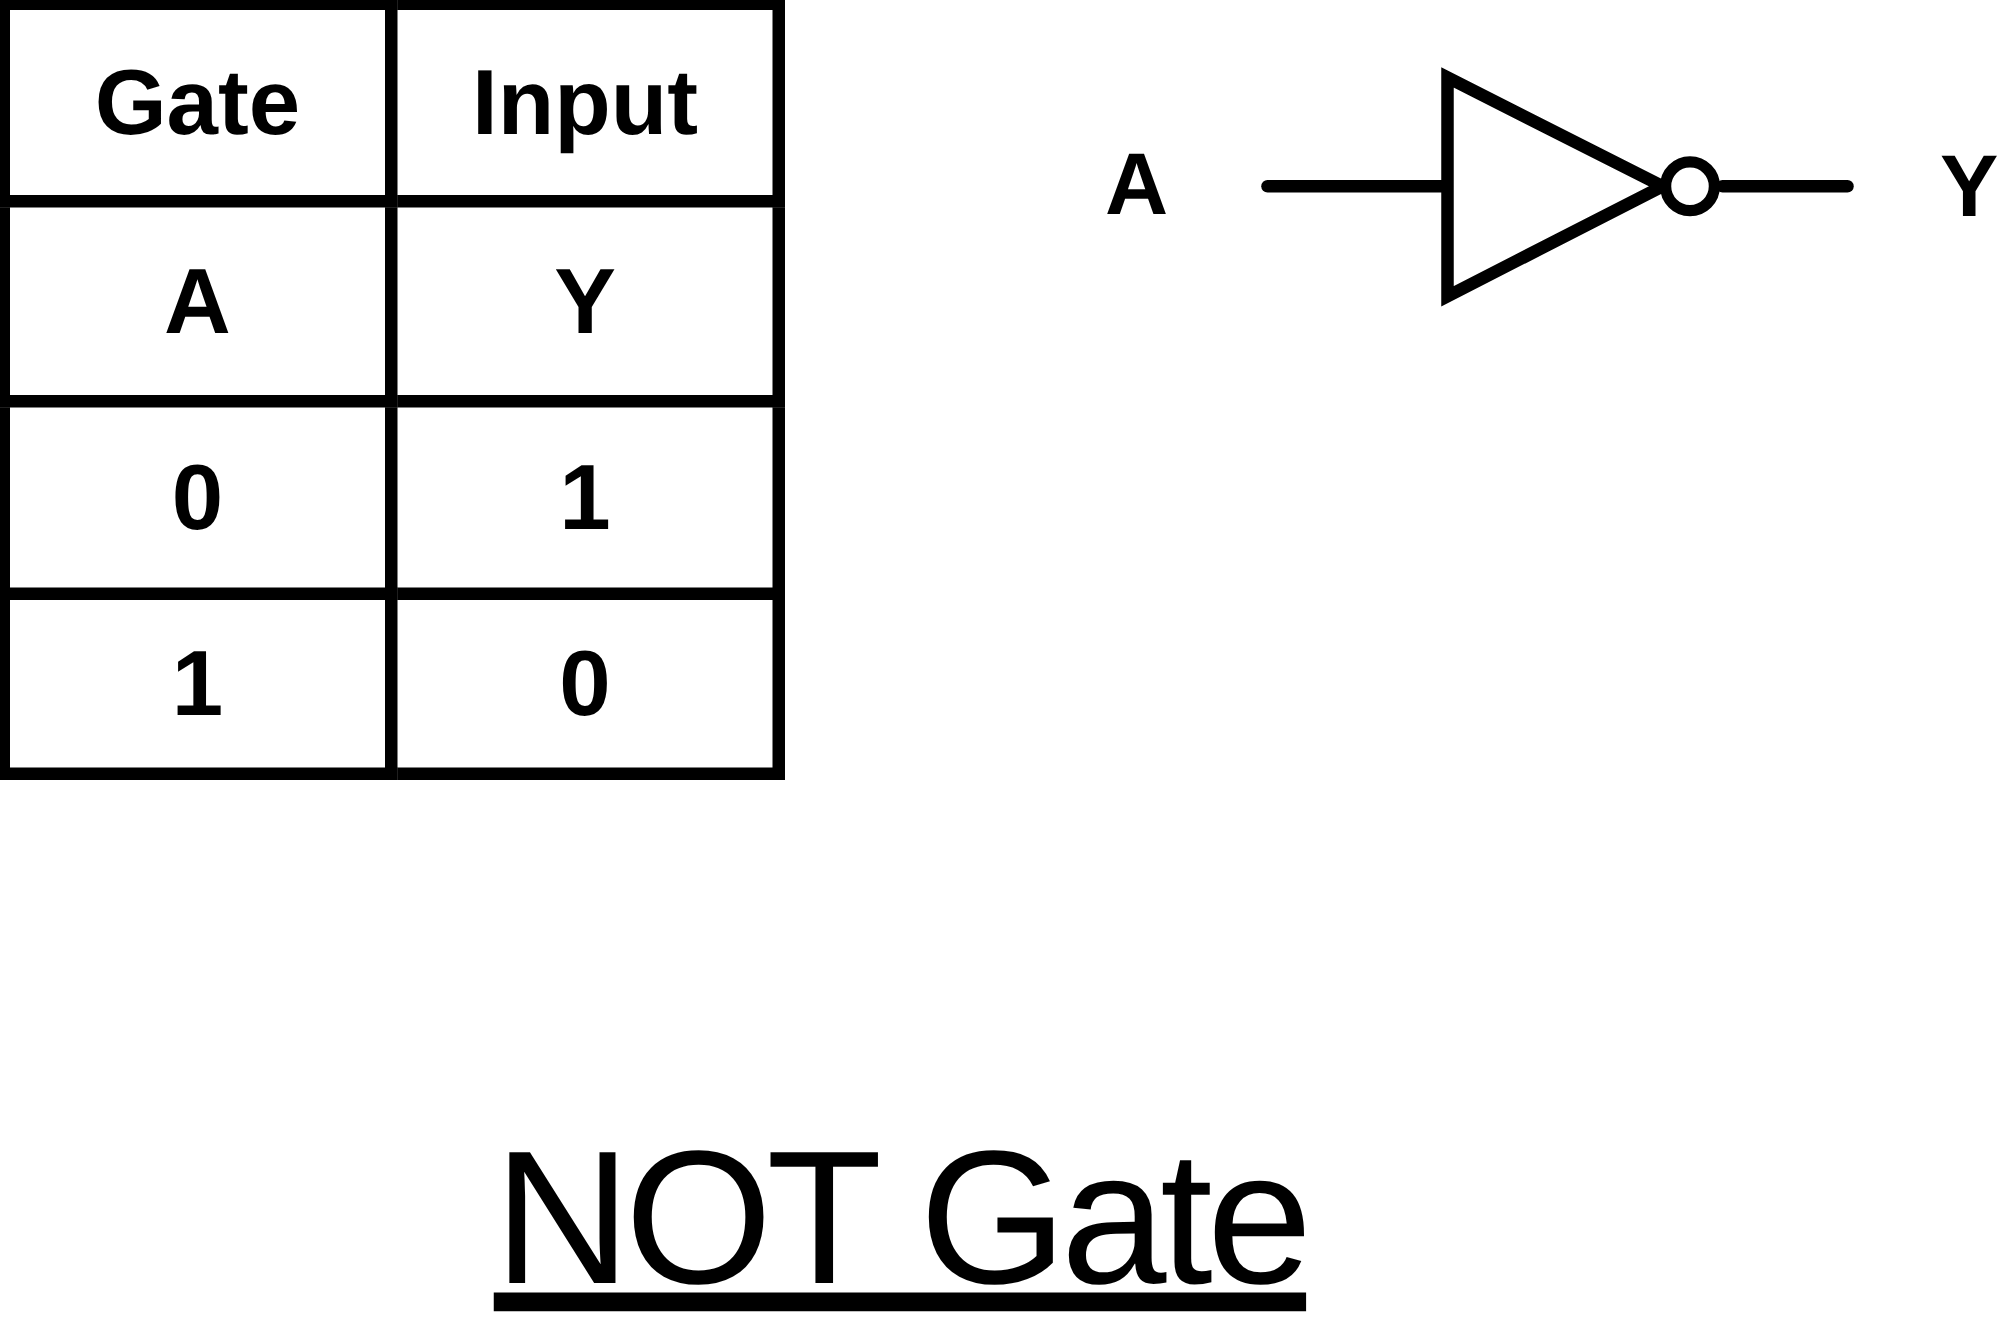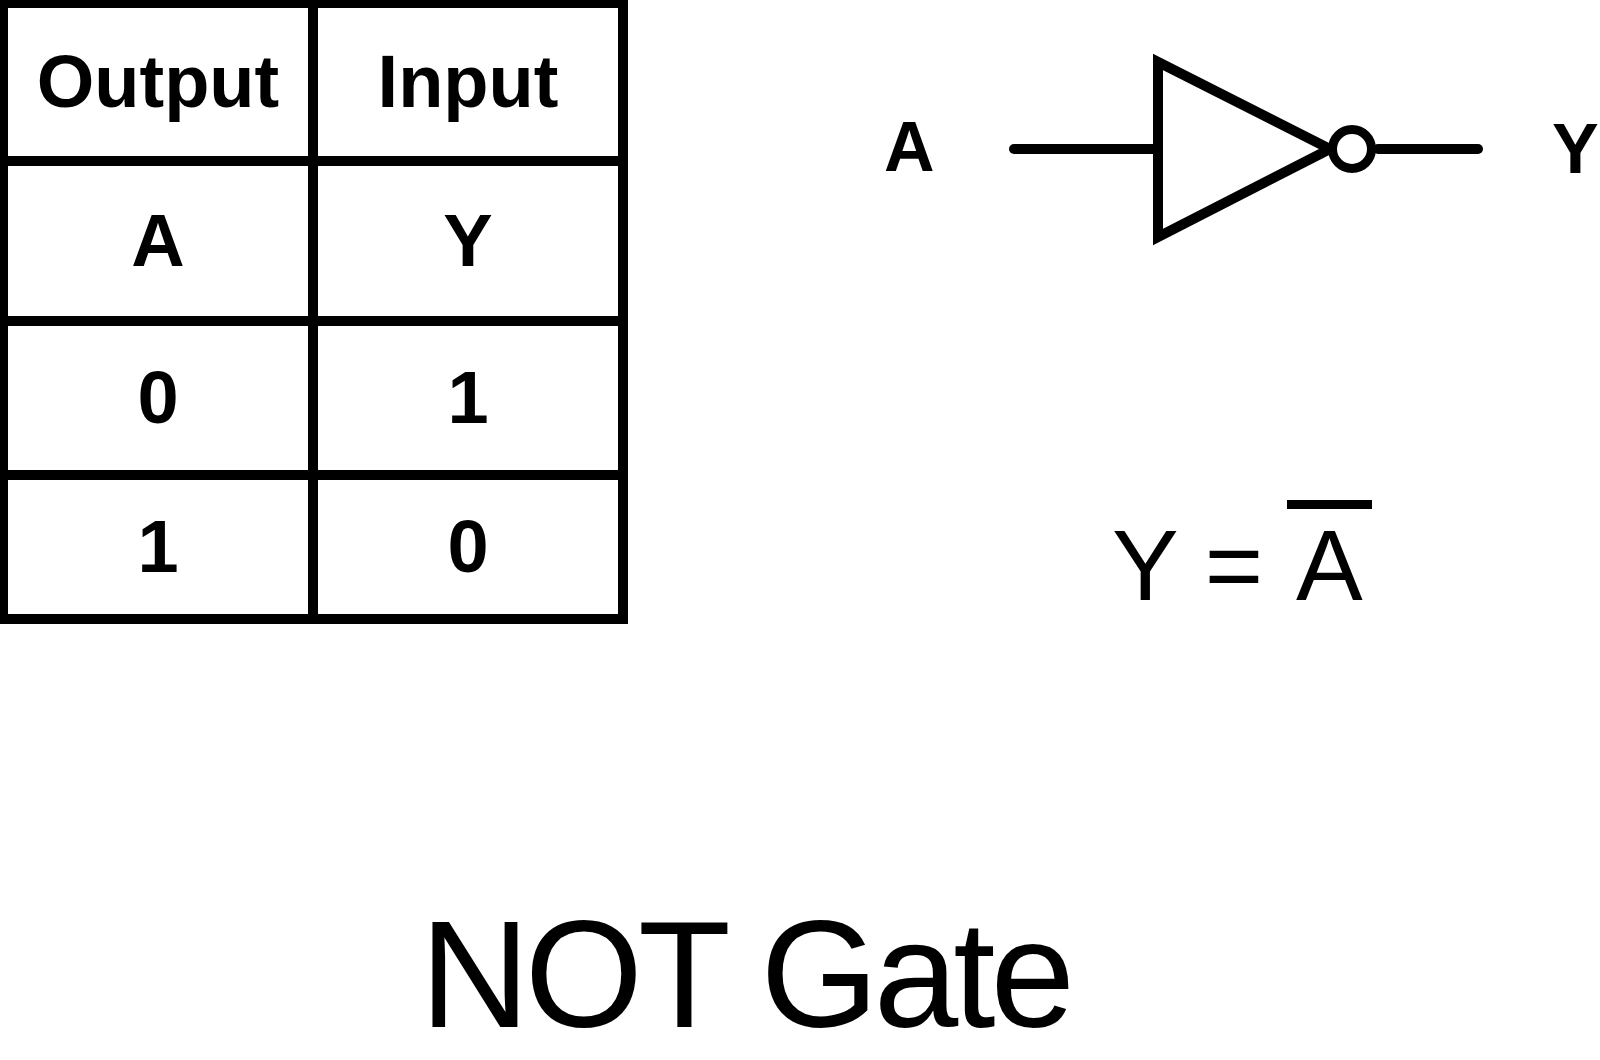--- a/index.html
+++ b/index.html
@@ -72,36 +72,37 @@
     padding: 6px 9px 0 9px;
     margin-left: 24px;
   }
 
   
   .figure-title {
     position: absolute;
     left: 395px;
     top: 898px;
     width: 700px;
-    text-align: center;
+    text-align: left;
     font-size: 152px;
     letter-spacing: -5px;
     line-height: 1;
     white-space: nowrap;
+    text-decoration: underline;
   }
 </style>
 </head>
 <body>
 
 <div class="canvas">
 
   <table class="truth-table">
     <tbody>
         <tr class="row-header">
-      <td>Output</td>
+      <td>Gate</td>
       <td>Input</td>
     </tr>
     <tr class="row-signals">
       <td>A</td>
       <td>Y</td>
     </tr>
     <tr class="row-data-0">
       <td>0</td>
       <td>1</td>
     </tr>
@@ -115,19 +116,16 @@
   <div class="wire-label label-a">A</div>
   <div class="wire-label label-y">Y</div>
 
   <svg class="gate-svg" viewBox="0 0 530 220">
     <line x1="34" y1="109" x2="180" y2="109" stroke="#000" stroke-width="10" stroke-linecap="round"></line>
     <polygon points="178,22 178,197 350,109" fill="#ffffff" stroke="#000" stroke-width="10" stroke-linejoin="miter"></polygon>
     <circle cx="372" cy="109" r="19.5" fill="#ffffff" stroke="#000" stroke-width="9"></circle>
     <line x1="398" y1="109" x2="498" y2="109" stroke="#000" stroke-width="10" stroke-linecap="round"></line>
   </svg>
 
-  <div class="equation">
-    <span>Y =</span><span class="overbar">A</span>
-  </div>
 
   <div class="figure-title">NOT Gate</div>
 
 </div>
 
 </body></html>

